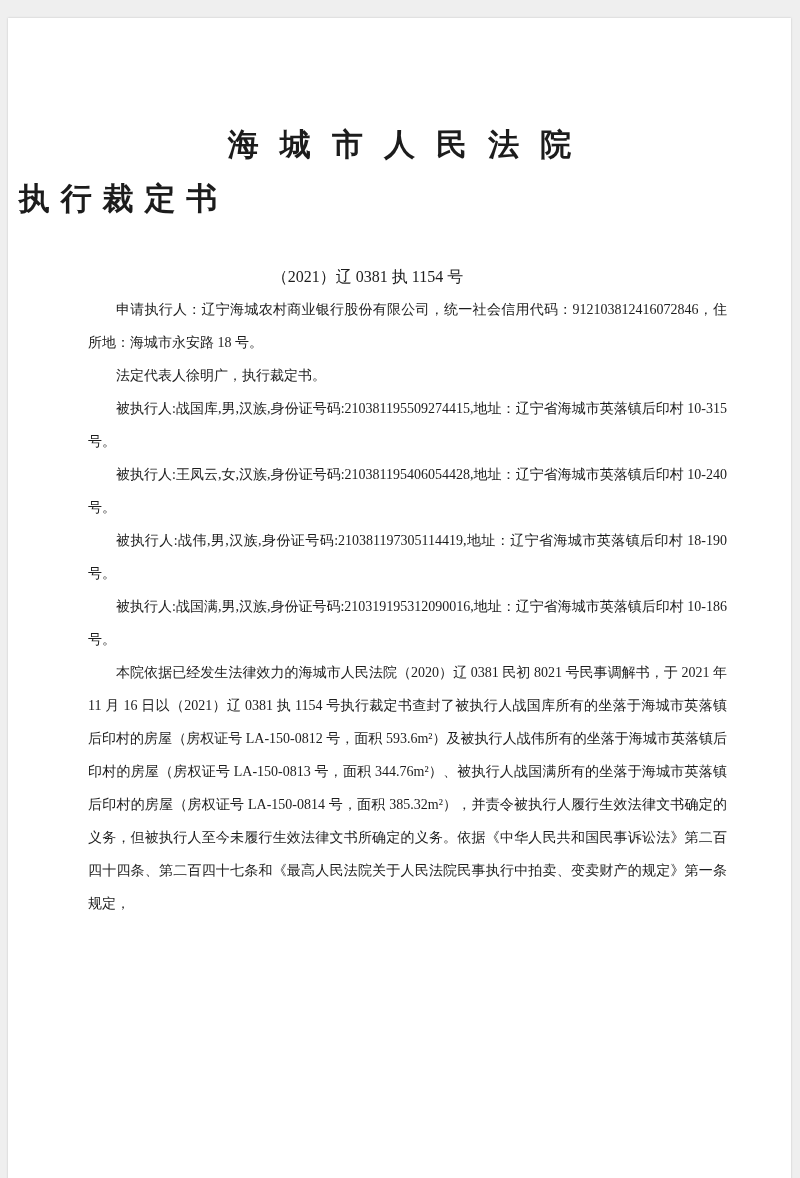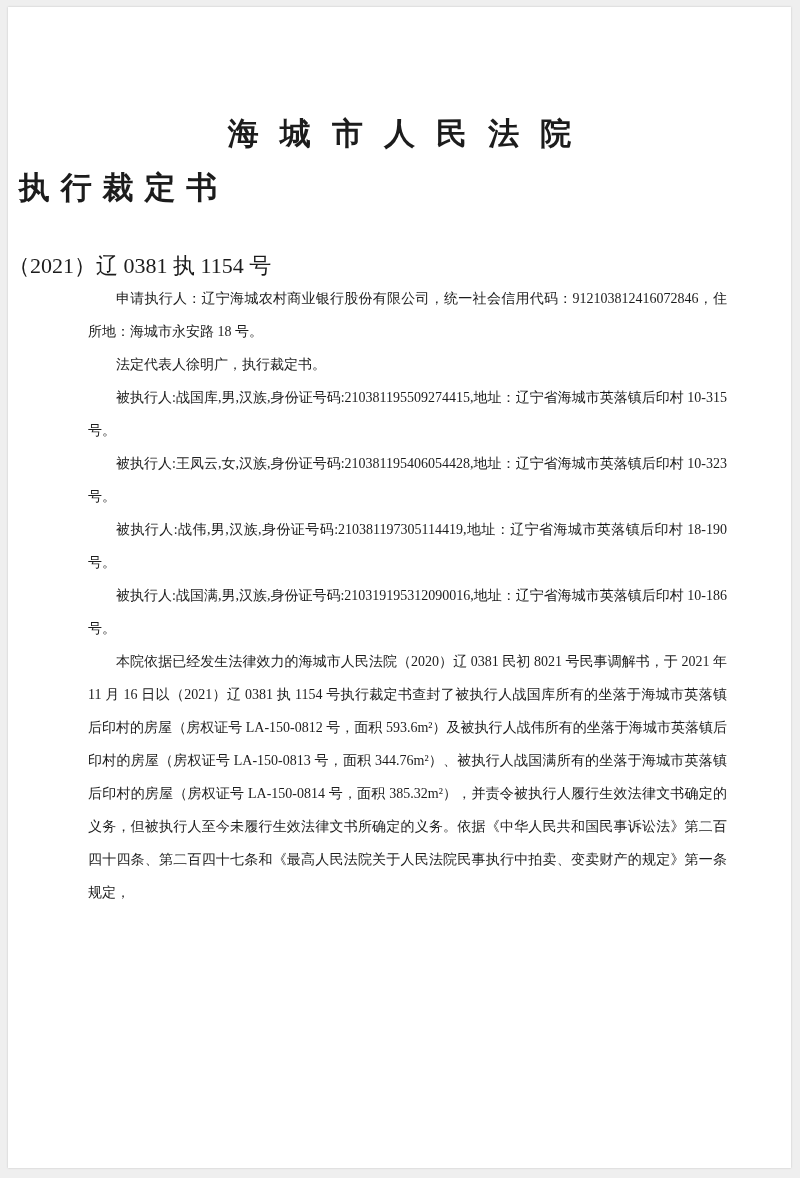--- a/index.html
+++ b/index.html
@@ -13,21 +13,21 @@
     font-family: "Liberation Serif", "DejaVu Serif", serif;
   }
   body {
     background: var(--bg);
     height: 1178px;
     position: relative;
   }
   .paper {
     position: absolute;
     left: 8px;
-    top: 7px;
+    top: 18px;
     width: 783px;
     height: 1161px;
     background: var(--paper);
     box-shadow: 0 0 2px rgba(0,0,0,0.18);
     color: var(--ink);
     overflow: hidden;
   }
   .court-name {
     margin-top: 106px;
     text-align: center;
@@ -42,22 +42,22 @@
     text-align: left;
     font-size: 31px;
     font-weight: bold;
     letter-spacing: 0.35em;
     text-indent: 0.35em;
     white-space: nowrap;
   }
   .case-number {
     margin-top: 40px;
     padding-right: 64px;
-    text-align: left;
-    font-size: 22px;
+    text-align: center;
+    font-size: 16px;
     line-height: 33px;
   }
   .body-text {
     margin: 0 64px 0 80px;
     font-size: 14px;
     line-height: 33px;
     text-align: justify;
   }
   .body-text p {
     text-indent: 2em;
@@ -71,19 +71,19 @@
   <div class="court-name">海城市人民法院</div>
 
   <div class="doc-type">执行裁定书</div>
 
   <div class="case-number">（2021）辽 0381 执 1154 号</div>
 
   <div class="body-text">
     <p>申请执行人：辽宁海城农村商业银行股份有限公司，统一社会信用代码：912103812416072846，住所地：海城市永安路 18 号。</p>
     <p>法定代表人徐明广，执行裁定书。</p>
     <p>被执行人:战国库,男,汉族,身份证号码:210381195509274415,地址：辽宁省海城市英落镇后印村 10-315 号。</p>
-    <p>被执行人:王凤云,女,汉族,身份证号码:210381195406054428,地址：辽宁省海城市英落镇后印村 10-323 号。</p>
+    <p>被执行人:王凤云,女,汉族,身份证号码:210381195406054428,地址：辽宁省海城市英落镇后印村 10-240 号。</p>
     <p>被执行人:战伟,男,汉族,身份证号码:210381197305114419,地址：辽宁省海城市英落镇后印村 18-190 号。</p>
     <p>被执行人:战国满,男,汉族,身份证号码:210319195312090016,地址：辽宁省海城市英落镇后印村 10-186 号。</p>
     <p>本院依据已经发生法律效力的海城市人民法院（2020）辽 0381 民初 8021 号民事调解书，于 2021 年 11 月 16 日以（2021）辽 0381 执 1154 号执行裁定书查封了被执行人战国库所有的坐落于海城市英落镇后印村的房屋（房权证号 LA-150-0812 号，面积 593.6m²）及被执行人战伟所有的坐落于海城市英落镇后印村的房屋（房权证号 LA-150-0813 号，面积 344.76m²）、被执行人战国满所有的坐落于海城市英落镇后印村的房屋（房权证号 LA-150-0814 号，面积 385.32m²），并责令被执行人履行生效法律文书确定的义务，但被执行人至今未履行生效法律文书所确定的义务。依据《中华人民共和国民事诉讼法》第二百四十四条、第二百四十七条和《最高人民法院关于人民法院民事执行中拍卖、变卖财产的规定》第一条规定，</p>
   </div>
 
 </div>
 
 </body></html>

